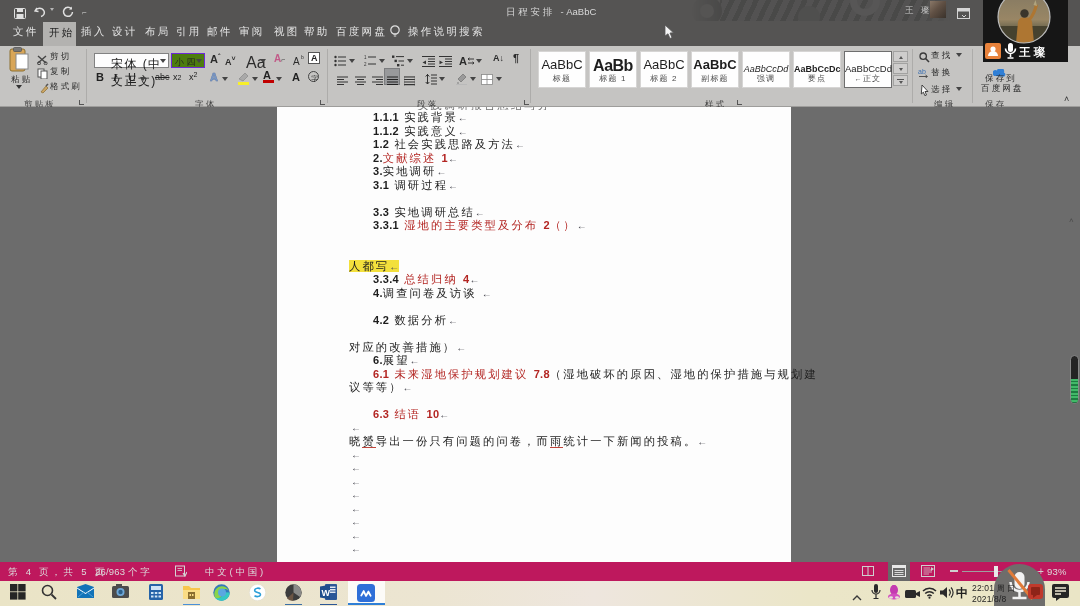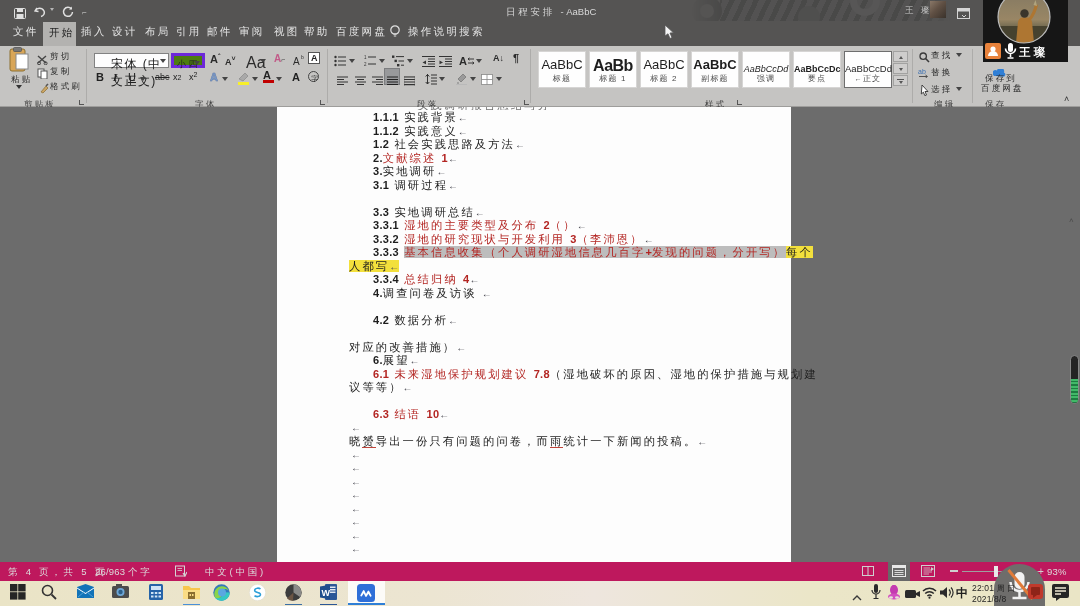--- a/index.html
+++ b/index.html
@@ -124,21 +124,21 @@
   <div style="position:absolute;left:39px;top:34px"><svg width="10" height="11" viewBox="0 0 10 11">
         <path d="M2 9 L7 3 L9 5 L4 10 Z" fill="#caa463" stroke="#8a6d33" stroke-width="0.7"></path>
         <path d="M7 3 L9 1" stroke="#555" stroke-width="1.6"></path>
       </svg></div>
   <div class="glabel" style="left:50px;top:35px;color:#2c2c2c">格式刷</div>
 
   <div style="position:absolute;left:94px;top:7px;width:75px;height:15px;background:#fdfdfd;border:1px solid #828282">
     <span class="cjk" style="position:absolute;left:16px;top:2px;font-size:12px;color:#222;letter-spacing:0.12em">宋体 (中文正文)</span>
     <div style="position:absolute;right:2px;top:5px;width:0;height:0;border-left:3px solid transparent;border-right:3px solid transparent;border-top:4px solid #444"></div>
   </div>
-  <div style="position:absolute;left:171px;top:7px;width:34px;height:15px;background:#4d7c0f;border:3px solid #6d28d9">
+  <div style="position:absolute;left:171px;top:7px;width:34px;height:15px;background:#4d7c0f;border:1px solid #6d28d9">
     <span class="cjk" style="position:absolute;left:3px;top:2px;font-size:9px;color:#222">小四</span>
     <div style="position:absolute;right:2px;top:5px;width:0;height:0;border-left:3px solid transparent;border-right:3px solid transparent;border-top:4px solid #444"></div>
   </div>
   <div style="position:absolute;left:210px;top:7px;font-size:11px;font-weight:bold;color:#2b2b2b">A<span style="font-size:7px;vertical-align:4px">ˆ</span></div>
   <div style="position:absolute;left:225px;top:9px;font-size:9px;font-weight:bold;color:#2b2b2b">A<span style="font-size:7px;vertical-align:4px">˅</span></div>
   <div style="position:absolute;left:246px;top:8px;font-size:16px;color:#2b2b2b">Aa</div>
   <div style="position:absolute;left:260px;top:13px;width:0;height:0;border-left:3px solid transparent;border-right:3px solid transparent;border-top:4px solid #444"></div>
   <div style="position:absolute;left:274px;top:7px;font-size:10px;font-weight:bold;color:#c25a88">A<span style="font-size:7px;color:#444">⌐</span></div>
   <div style="position:absolute;left:293px;top:7px"><svg width="13" height="13" viewBox="0 0 13 13">
         <text x="0" y="11" font-size="10" fill="#2b2b2b" font-family="Liberation Sans">A</text>
@@ -308,22 +308,20 @@
         <span style="position:absolute;top:-9px;left:0" class="ln">实践调研报告总结与分析</span>
       </div>
     <div class="ln" style="left:96px;top:3px"><b>1.1.1</b> 实践背景<span class="pm">←</span></div>
     <div class="ln" style="left:96px;top:16.5px"><b>1.1.2</b> 实践意义<span class="pm">←</span></div>
     <div class="ln" style="left:96px;top:30px"><b>1.2</b> 社会实践思路及方法<span class="pm">←</span></div>
     <div class="ln" style="left:96px;top:43.5px"><b>2.</b><span class="red">文献综述 <b>1</b></span><span class="pm">←</span></div>
     <div class="ln" style="left:96px;top:57px"><b>3.</b>实地调研<span class="pm">←</span></div>
     <div class="ln" style="left:96px;top:70.5px"><b>3.1</b> 调研过程<span class="pm">←</span></div>
     <div class="ln" style="left:96px;top:97.5px"><b>3.3</b> 实地调研总结<span class="pm">←</span></div>
     <div class="ln" style="left:96px;top:111px"><b>3.3.1</b> <span class="red">湿地的主要类型及分布 <b>2</b>（）</span><span class="pm">←</span></div>
-    <div class="ln" style="left:96px;top:124.5px"><b>3.3.2</b> <span class="red">湿地的研究现状与开发利用 <b>3</b>（李沛恩）</span><span class="pm">←</span></div>
-    <div class="ln" style="left:96px;top:138px"><b>3.3.3</b> <span class="red hlG">基本信息收集（个人调研湿地信息几百字<b>+</b>发现的问题，分开写）</span><span class="hlY">每个</span></div>
     <div class="ln" style="left:72px;top:151.5px"><span class="hlY">人都写<span class="pm">←</span></span></div>
     <div class="ln" style="left:96px;top:165px"><b>3.3.4</b> <span class="red">总结归纳 <b>4</b></span><span class="pm">←</span></div>
     <div class="ln" style="left:96px;top:178.5px"><b>4.</b>调查问卷及访谈 <span class="pm">←</span></div>
     <div class="ln" style="left:96px;top:205.5px"><b>4.2</b> 数据分析<span class="pm">←</span></div>
     <div class="ln" style="left:72px;top:232.5px">对应的改善措施）<span class="pm">←</span></div>
     <div class="ln" style="left:96px;top:246px"><b>6.</b>展望<span class="pm">←</span></div>
     <div class="ln" style="left:96px;top:259.5px"><span class="red"><b>6.1</b> 未来湿地保护规划建议 <b>7.8</b></span>（湿地破坏的原因、湿地的保护措施与规划建</div>
     <div class="ln" style="left:72px;top:273px">议等等）<span class="pm">←</span></div>
     <div class="ln" style="left:96px;top:300px"><span class="red"><b>6.3</b> 结语 <b>10</b></span><span class="pm">←</span></div>
     <div class="ln" style="left:74px;top:313.5px"><span class="pm">←</span></div>

